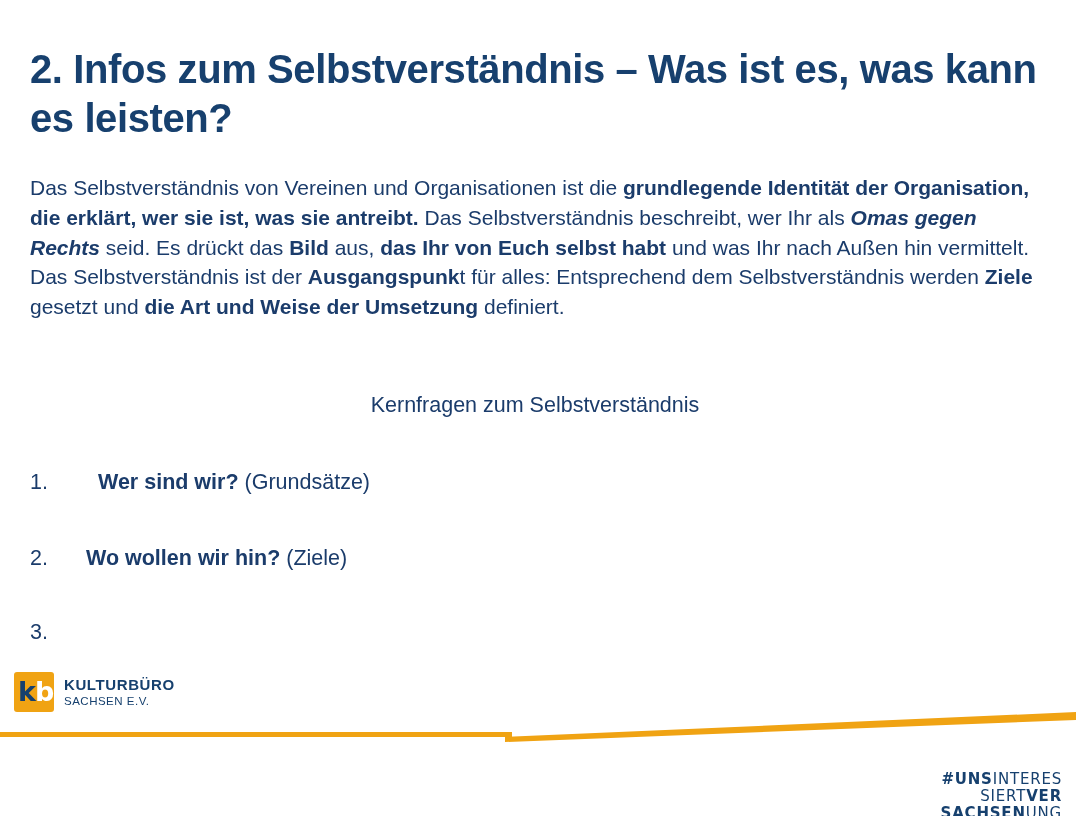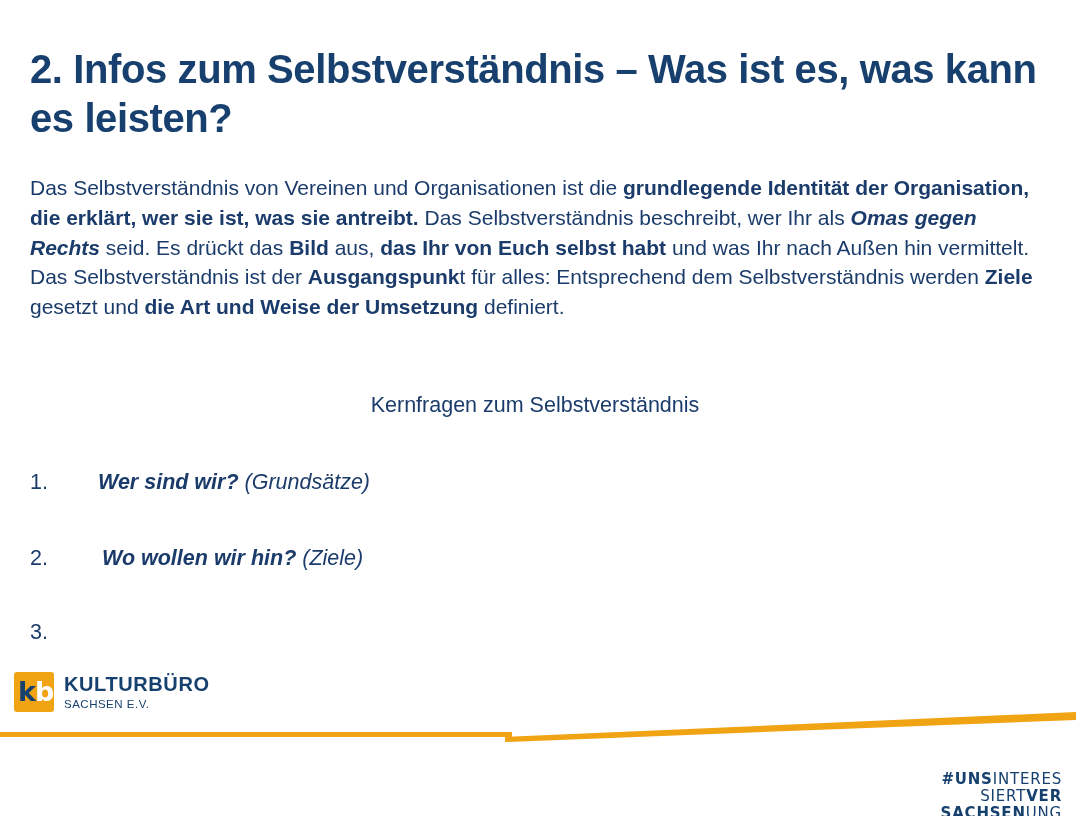--- a/index.html
+++ b/index.html
@@ -74,27 +74,26 @@
   }
   .qitem .num {
     position: absolute;
     left: 0;
     top: 0;
     width: 26px;
     font-weight: normal;
   }
   .qitem .txt {
     display: block;
-    font-style: italic;
   }
   .qitem .txt b { font-weight: bold; }
   .q1 { height: 76px; }
   .q1 .txt { margin-left: 68px; }
   .q2 { height: 74px; }
-  .q2 .txt { margin-left: 72px; }
+  .q2 .txt { margin-left: 56px; }
   .q3 { height: 40px; }
   .q3 .txt { margin-left: 38px; }
 
   
   .logo {
     position: absolute;
     left: 14px;
     top: 672px;
     display: flex;
     align-items: center;
@@ -124,21 +123,21 @@
     left: 21px;
     top: 2px;
     font-size: 27px;
     font-weight: bold;
     color: #ffffff;
     line-height: 36px;
     font-family: "DejaVu Sans", sans-serif;
   }
   .logo-text { line-height: 1.15; }
   .logo-text .l1 {
-    font-size: 20px;
+    font-size: 15px;
     font-weight: bold;
     letter-spacing: 0.6px;
     color: #16406e;
   }
   .logo-text .l2 {
     font-size: 11.5px;
     letter-spacing: 0.5px;
     color: #16406e;
     margin-top: 2px;
   }

